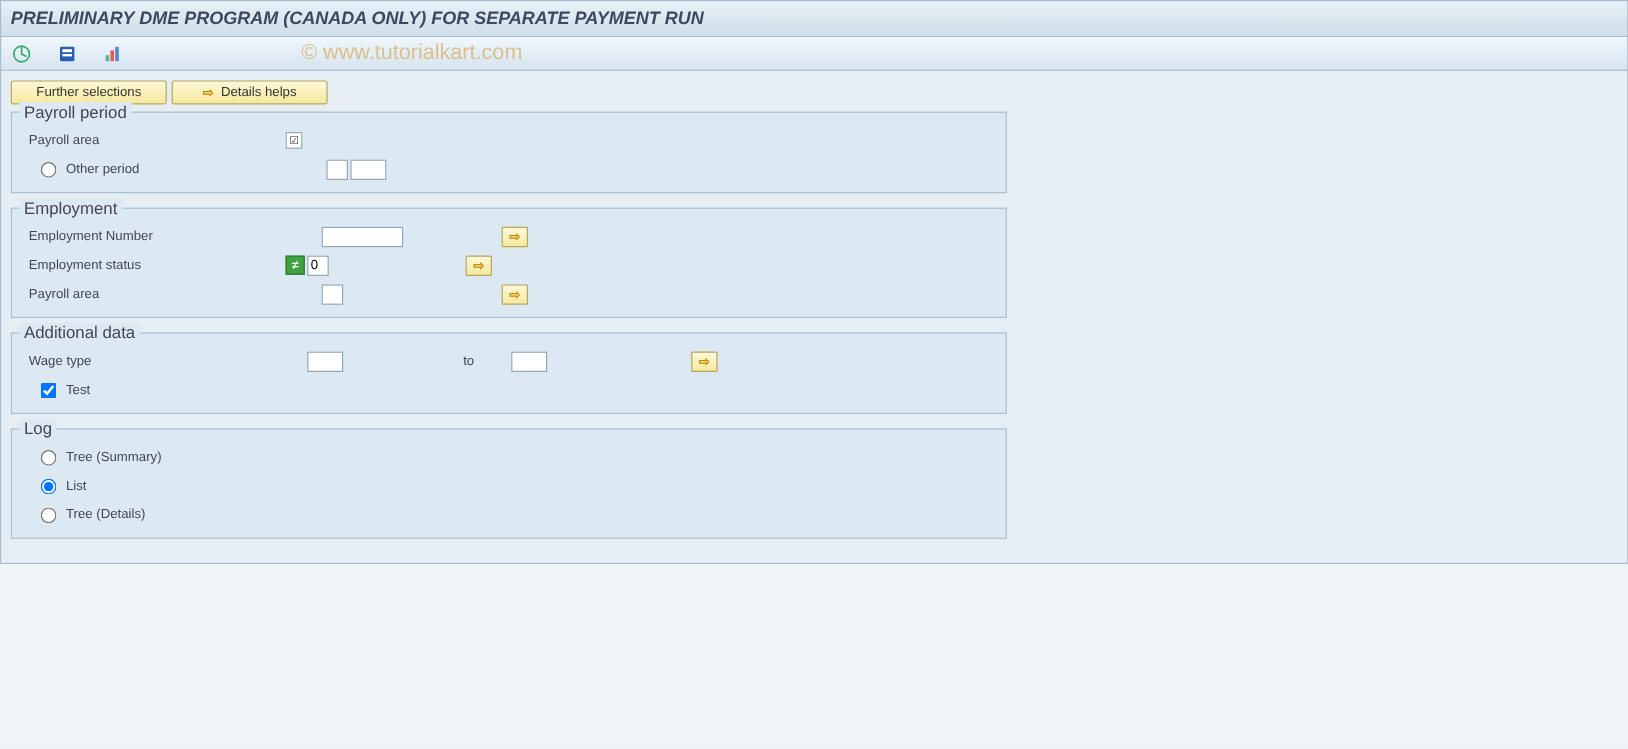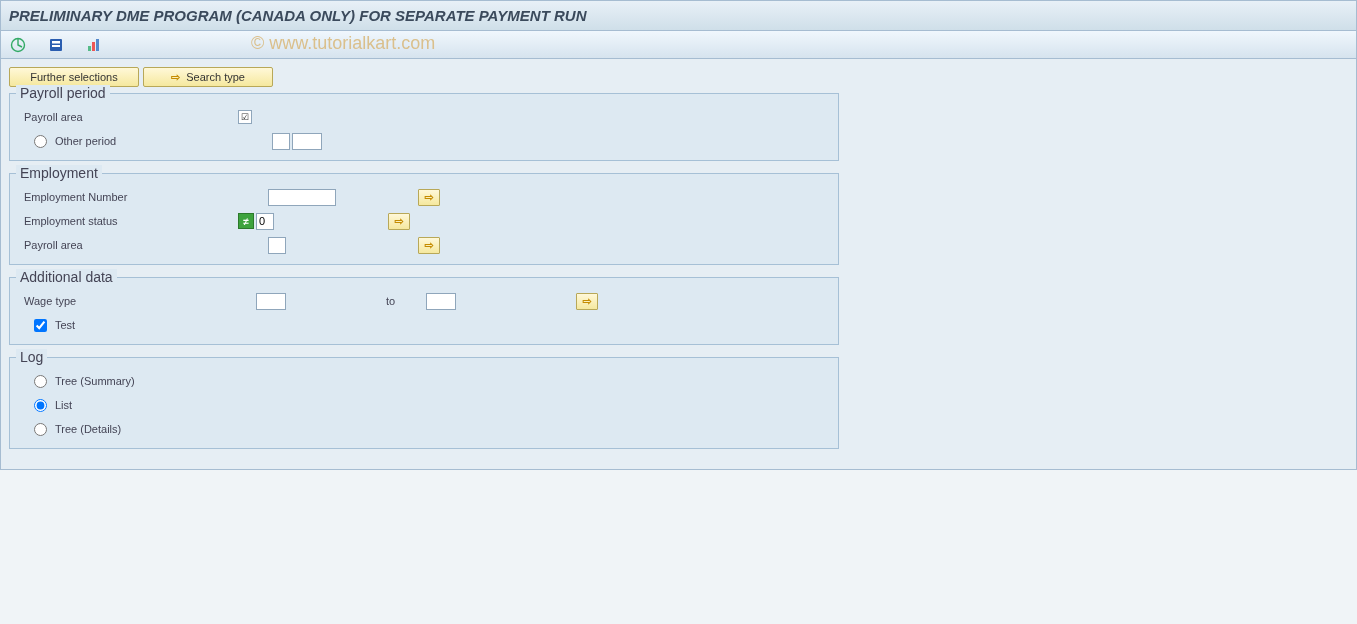--- a/index.html
+++ b/index.html
@@ -195,21 +195,21 @@
 </div>
 
 <div class="content">
 
   <div class="button-row">
     <div class="sap-button">
       <span>Further selections</span>
     </div>
     <div class="sap-button">
       <span class="inline-arrow" style="color:#c58b00;font-weight:bold;">⇨</span>
-      <span>Search type</span>
+      <span>Details helps</span>
     </div>
   </div>
 
   <div class="fieldset" style="width:830px;">
     <div class="fieldset-legend">Payroll period</div>
     <div class="form-row">
       <div class="label">Payroll area</div>
       <div class="input-cell">
         <div class="f4-checkbox">☑</div>
       </div>

